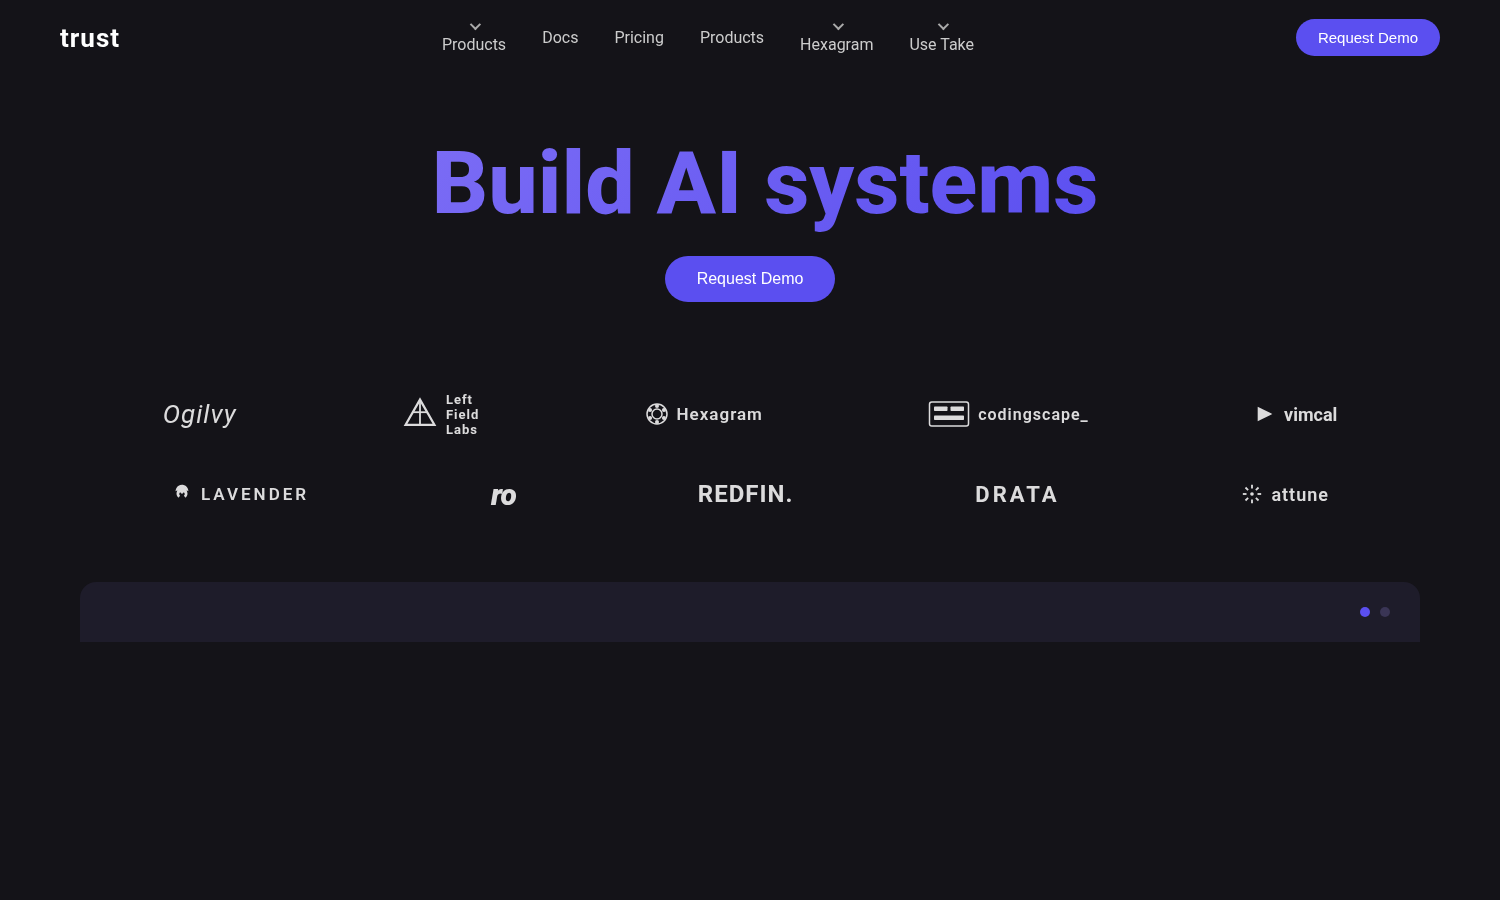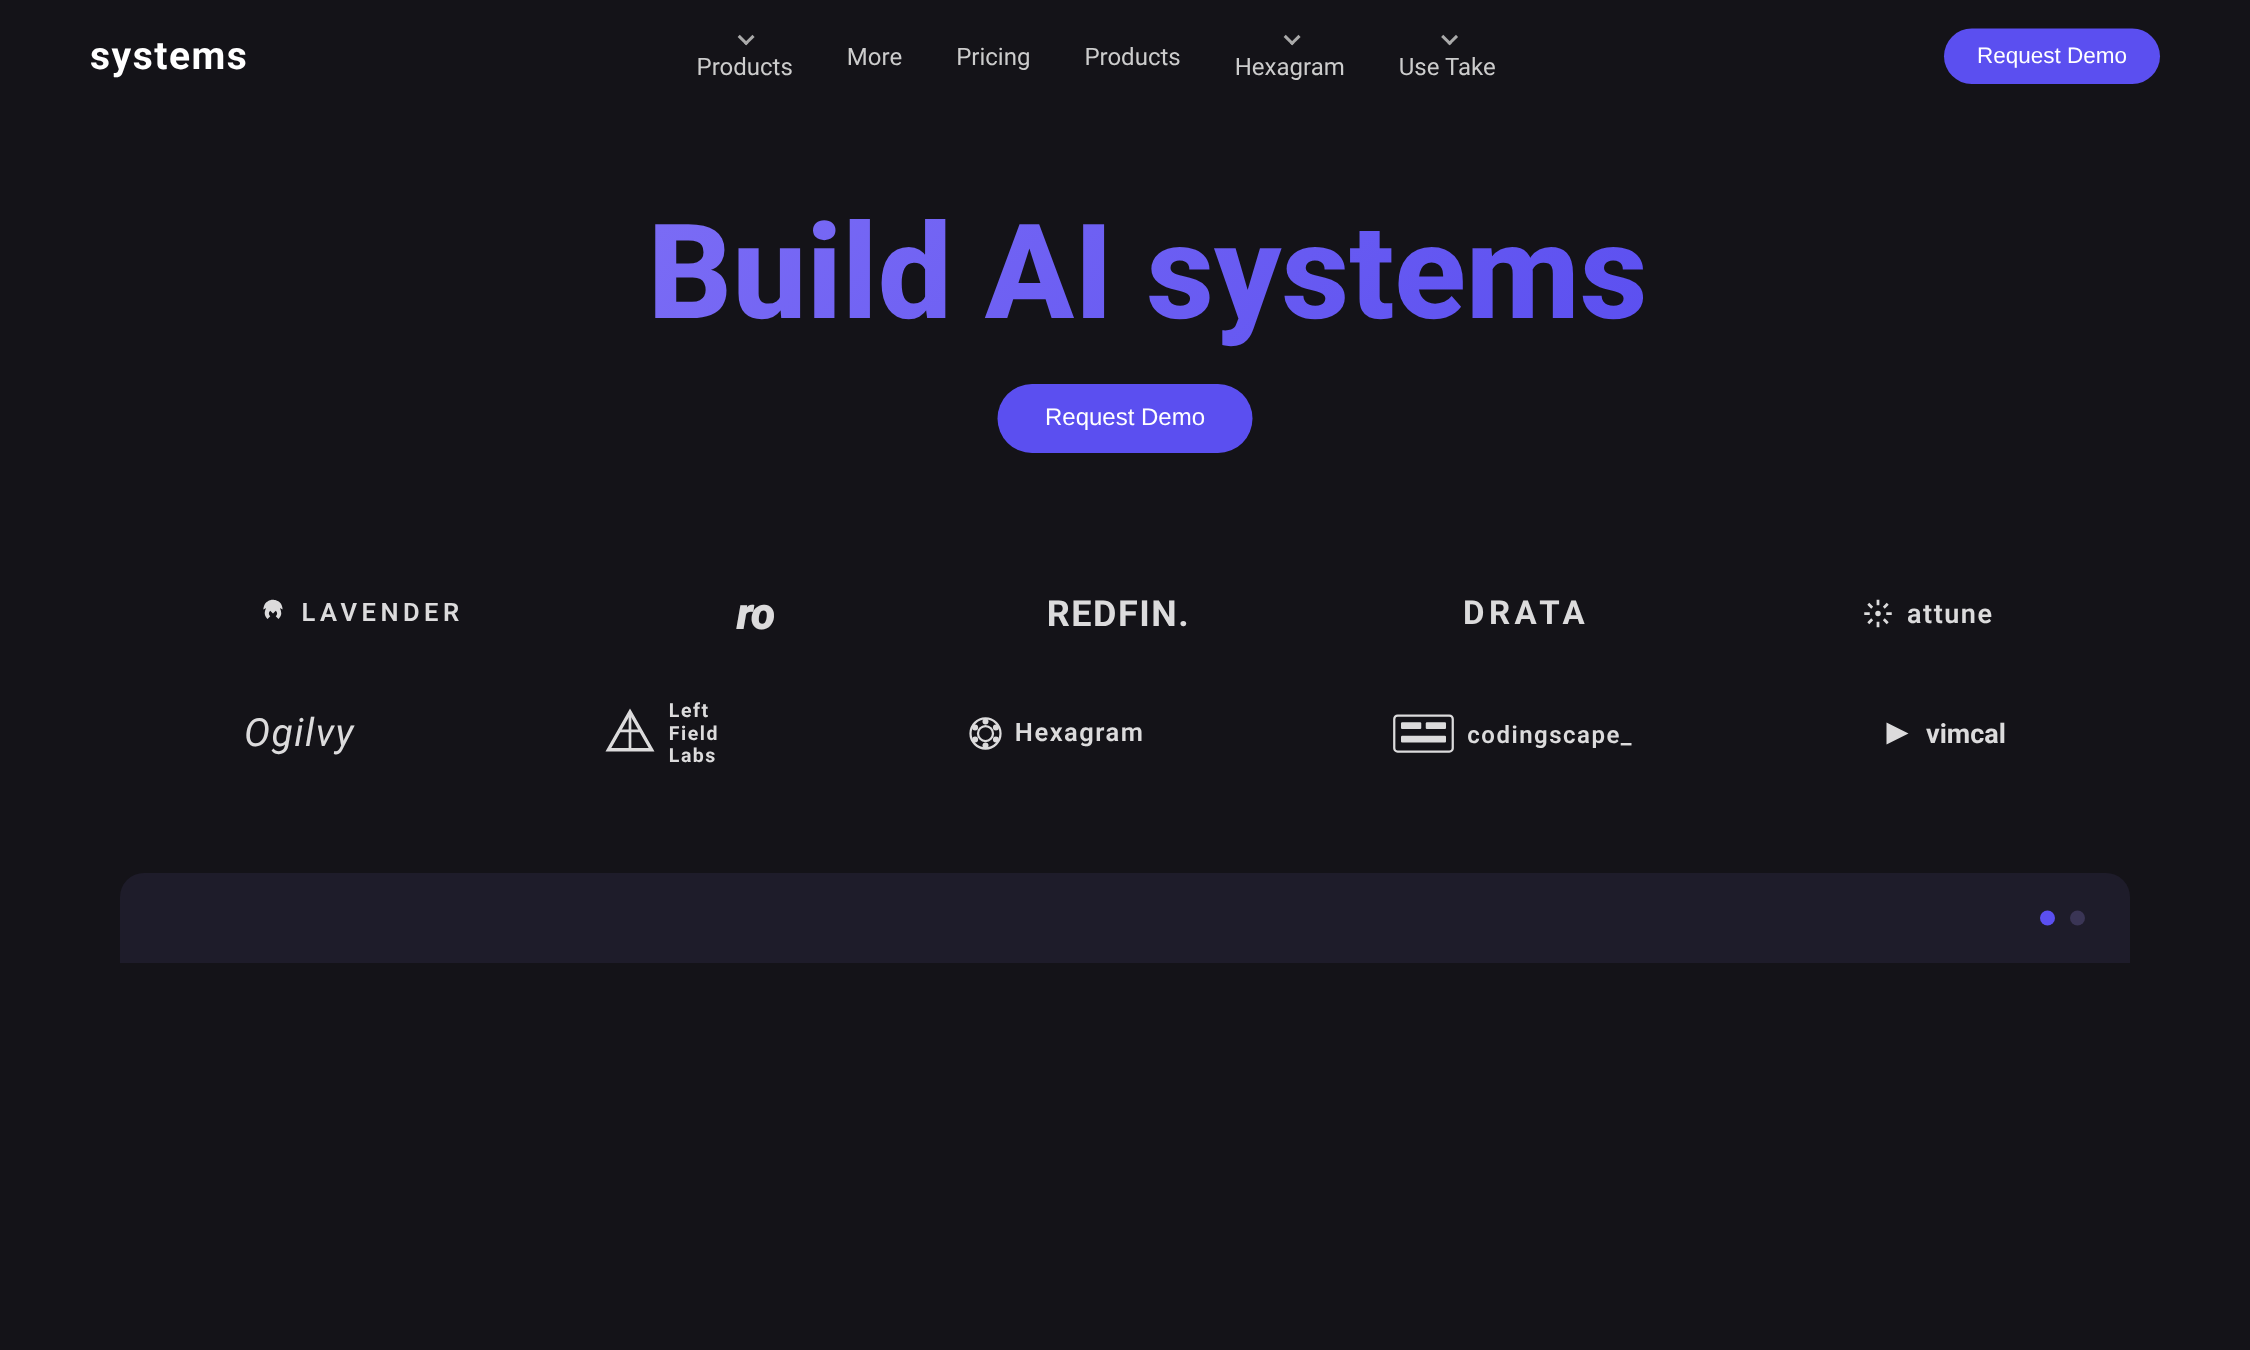--- a/index.html
+++ b/index.html
@@ -253,32 +253,32 @@
       width: 10px;
       height: 10px;
       border-radius: 50%;
       background: #5b4ff0;
     }
   </style>
 </head>
 <body>
 
 <nav>
-  <div class="nav-logo">systems</div>
+  <div class="nav-logo">trust</div>
 
   <ul class="nav-links">
     <li>
       <a href="#">
         <span class="chevron-icon"></span>
         <span>Products</span>
       </a>
     </li>
     <li>
       <a href="#">
-        <span>More</span>
+        <span>Docs</span>
       </a>
     </li>
     <li>
       <a href="#">
         <span>Pricing</span>
       </a>
     </li>
     <li>
       <a href="#">
         <span>Products</span>
@@ -304,20 +304,71 @@
 <section class="hero">
   <h1 class="hero-title">
     <span>Build AI systems</span><br>
   </h1>
   <div class="hero-buttons">
     <button class="btn-request-demo">Request Demo</button>
   </div>
 </section>
 
 <section class="logos-section">
+
+  <div class="logos-row">
+
+    <div class="logo-item logo-ogilvy">
+      <span>Ogilvy</span>
+    </div>
+
+    <div class="logo-item logo-leftfield">
+      <svg width="36" height="36" viewBox="0 0 40 40" fill="none">
+        <polygon points="20,4 36,32 4,32" stroke="white" stroke-width="2.5" fill="none"></polygon>
+        <line x1="20" y1="4" x2="20" y2="32" stroke="white" stroke-width="2"></line>
+        <line x1="12" y1="18" x2="28" y2="18" stroke="white" stroke-width="2"></line>
+      </svg>
+      <div>
+        <div style="font-size:13px;font-weight:700;">Left</div>
+        <div style="font-size:13px;font-weight:700;">Field</div>
+        <div style="font-size:13px;font-weight:700;">Labs</div>
+      </div>
+    </div>
+
+    <div class="logo-item logo-hexagram">
+      <svg width="24" height="24" viewBox="0 0 24 24" fill="none">
+        <circle cx="12" cy="12" r="10" stroke="white" stroke-width="1.5" fill="none"></circle>
+        <circle cx="12" cy="12" r="5" stroke="white" stroke-width="1.5" fill="none"></circle>
+        <circle cx="12" cy="4" r="2" fill="white"></circle>
+        <circle cx="12" cy="20" r="2" fill="white"></circle>
+        <circle cx="5.07" cy="8" r="2" fill="white"></circle>
+        <circle cx="18.93" cy="8" r="2" fill="white"></circle>
+        <circle cx="5.07" cy="16" r="2" fill="white"></circle>
+        <circle cx="18.93" cy="16" r="2" fill="white"></circle>
+      </svg>
+      <span>Hexagram</span>
+    </div>
+
+    <div class="logo-item logo-codingscape">
+      <svg width="42" height="28" viewBox="0 0 56 36" fill="none">
+        <rect x="2" y="2" width="52" height="32" rx="3" stroke="white" stroke-width="2" fill="none"></rect>
+        <rect x="8" y="8" width="18" height="6" rx="1" fill="white"></rect>
+        <rect x="30" y="8" width="18" height="6" rx="1" fill="white"></rect>
+        <rect x="8" y="20" width="40" height="6" rx="1" fill="white"></rect>
+      </svg>
+      <span>codingscape_</span>
+    </div>
+
+    <div class="logo-item logo-vimcal">
+      <svg width="22" height="22" viewBox="0 0 24 24" fill="white">
+        <polygon points="4,4 20,12 4,20" fill="white"></polygon>
+      </svg>
+      <span>vimcal</span>
+    </div>
+  </div>
 
   <div class="logos-row">
 
     <div class="logo-item logo-lavender">
       <svg viewBox="0 0 24 24" fill="white">
         <path d="M12 2C9 2 7 4 7 4C5 6 5 9 5 9L7 8C7 8 6 10 6 12C6 14 8 16 8 16L10 14C10 14 9 13 9 12C9 11 10 10 10 10L12 12L14 10C14 10 15 11 15 12C15 13 14 14 14 14L16 16C16 16 18 14 18 12C18 10 17 8 17 8L19 9C19 9 19 6 17 4C15 2 12 2 12 2Z"></path>
       </svg>
       <span>LAVENDER</span>
     </div>
 
@@ -341,71 +392,20 @@
         <line x1="2" y1="12" x2="6" y2="12" stroke="white" stroke-width="2"></line>
         <line x1="18" y1="12" x2="22" y2="12" stroke="white" stroke-width="2"></line>
         <line x1="4.93" y1="4.93" x2="7.76" y2="7.76" stroke="white" stroke-width="2"></line>
         <line x1="16.24" y1="16.24" x2="19.07" y2="19.07" stroke="white" stroke-width="2"></line>
         <line x1="19.07" y1="4.93" x2="16.24" y2="7.76" stroke="white" stroke-width="2"></line>
         <line x1="7.76" y1="16.24" x2="4.93" y2="19.07" stroke="white" stroke-width="2"></line>
       </svg>
       <span>attune</span>
     </div>
   </div>
-
-  <div class="logos-row">
-
-    <div class="logo-item logo-ogilvy">
-      <span>Ogilvy</span>
-    </div>
-
-    <div class="logo-item logo-leftfield">
-      <svg width="36" height="36" viewBox="0 0 40 40" fill="none">
-        <polygon points="20,4 36,32 4,32" stroke="white" stroke-width="2.5" fill="none"></polygon>
-        <line x1="20" y1="4" x2="20" y2="32" stroke="white" stroke-width="2"></line>
-        <line x1="12" y1="18" x2="28" y2="18" stroke="white" stroke-width="2"></line>
-      </svg>
-      <div>
-        <div style="font-size:13px;font-weight:700;">Left</div>
-        <div style="font-size:13px;font-weight:700;">Field</div>
-        <div style="font-size:13px;font-weight:700;">Labs</div>
-      </div>
-    </div>
-
-    <div class="logo-item logo-hexagram">
-      <svg width="24" height="24" viewBox="0 0 24 24" fill="none">
-        <circle cx="12" cy="12" r="10" stroke="white" stroke-width="1.5" fill="none"></circle>
-        <circle cx="12" cy="12" r="5" stroke="white" stroke-width="1.5" fill="none"></circle>
-        <circle cx="12" cy="4" r="2" fill="white"></circle>
-        <circle cx="12" cy="20" r="2" fill="white"></circle>
-        <circle cx="5.07" cy="8" r="2" fill="white"></circle>
-        <circle cx="18.93" cy="8" r="2" fill="white"></circle>
-        <circle cx="5.07" cy="16" r="2" fill="white"></circle>
-        <circle cx="18.93" cy="16" r="2" fill="white"></circle>
-      </svg>
-      <span>Hexagram</span>
-    </div>
-
-    <div class="logo-item logo-codingscape">
-      <svg width="42" height="28" viewBox="0 0 56 36" fill="none">
-        <rect x="2" y="2" width="52" height="32" rx="3" stroke="white" stroke-width="2" fill="none"></rect>
-        <rect x="8" y="8" width="18" height="6" rx="1" fill="white"></rect>
-        <rect x="30" y="8" width="18" height="6" rx="1" fill="white"></rect>
-        <rect x="8" y="20" width="40" height="6" rx="1" fill="white"></rect>
-      </svg>
-      <span>codingscape_</span>
-    </div>
-
-    <div class="logo-item logo-vimcal">
-      <svg width="22" height="22" viewBox="0 0 24 24" fill="white">
-        <polygon points="4,4 20,12 4,20" fill="white"></polygon>
-      </svg>
-      <span>vimcal</span>
-    </div>
-  </div>
 </section>
 
 <div class="bottom-section">
   <div class="bottom-card-hint">
     <div class="bottom-card-dot"></div>
     <div class="bottom-card-dot" style="background:#3a3555;"></div>
   </div>
 </div>
 
 </body></html>

